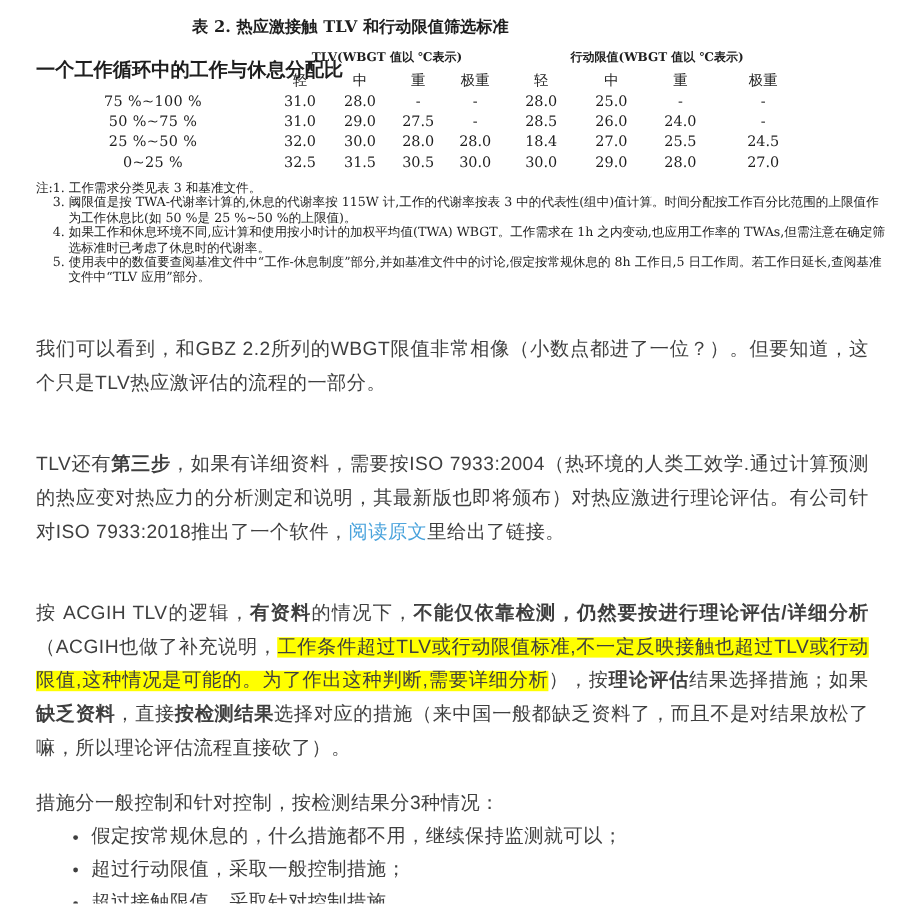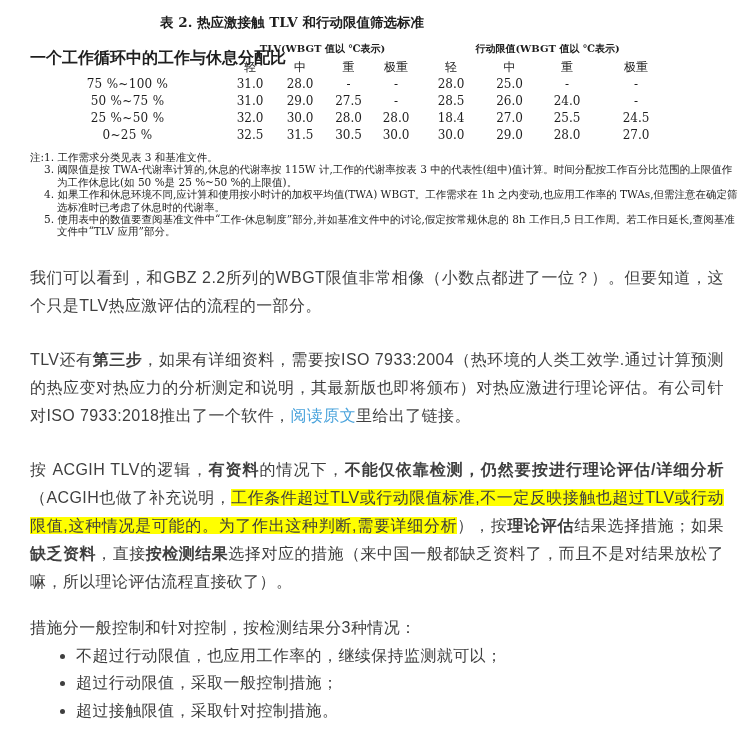--- a/index.html
+++ b/index.html
@@ -64,21 +64,21 @@
 
   
   .content {
     padding: 0 30px;
     font-size: 16px;
     line-height: 28px;
     color: #3f3f3f;
     letter-spacing: 0.4px;
     text-align: justify;
   }
-  .content p { margin-top: 26px; }
+  .content p { margin-top: 40px; }
   .content p.tight { margin-top: 18px; }
   .content .b { font-weight: bold; }
   .content .hl { background: #ffff00; }
   .content .link { color: #4aa3dc; cursor: pointer; }
   ul.measures { margin-top: 0; padding-left: 46px; }
   ul.measures li { line-height: 27.5px; }
 </style>
 </head>
 <body>
 
@@ -188,19 +188,19 @@
     </div>
 </div>
 
 <div class="content">
   <p><span>我们可以看到，和GBZ 2.2所列的WBGT限值非常相像（小数点都进了一位？）。但要知道，这个只是TLV热应激评估的流程的一部分。</span></p>
   <p><span>TLV还有</span><span class="b">第三步</span><span>，如果有详细资料，需要按ISO 7933:2004（热环境的人类工效学.通过计算预测的热应变对热应力的分析测定和说明，其最新版也即将颁布）对热应激进行理论评估。有公司针对ISO 7933:2018推出了一个软件，</span><span class="link">阅读原文</span><span>里给出了链接。</span></p>
   <p><span>按 ACGIH TLV的逻辑，</span><span class="b">有资料</span><span>的情况下，</span><span class="b">不能仅依靠检测，仍然要按进行理论评估/详细分析</span><span>（ACGIH也做了补充说明，</span><span class="hl">工作条件超过TLV或行动限值标准,不一定反映接触也超过TLV或行动限值,这种情况是可能的。为了作出这种判断,需要详细分析</span><span>），按</span><span class="b">理论评估</span><span>结果选择措施；如果</span><span class="b">缺乏资料</span><span>，直接</span><span class="b">按检测结果</span><span>选择对应的措施（来中国一般都缺乏资料了，而且不是对结果放松了嘛，所以理论评估流程直接砍了）。</span></p>
   <p class="tight"><span>措施分一般控制和针对控制，按检测结果分3种情况：</span></p>
   <ul class="measures">
 
-      <li>不超过行动限值，也应用工作率的，继续保持监测就可以；</li>
+      <li>假定按常规休息的，什么措施都不用，继续保持监测就可以；</li>
 
       <li>超过行动限值，采取一般控制措施；</li>
 
       <li>超过接触限值，采取针对控制措施。</li>
     </ul>
 </div>
 
 </body></html>

